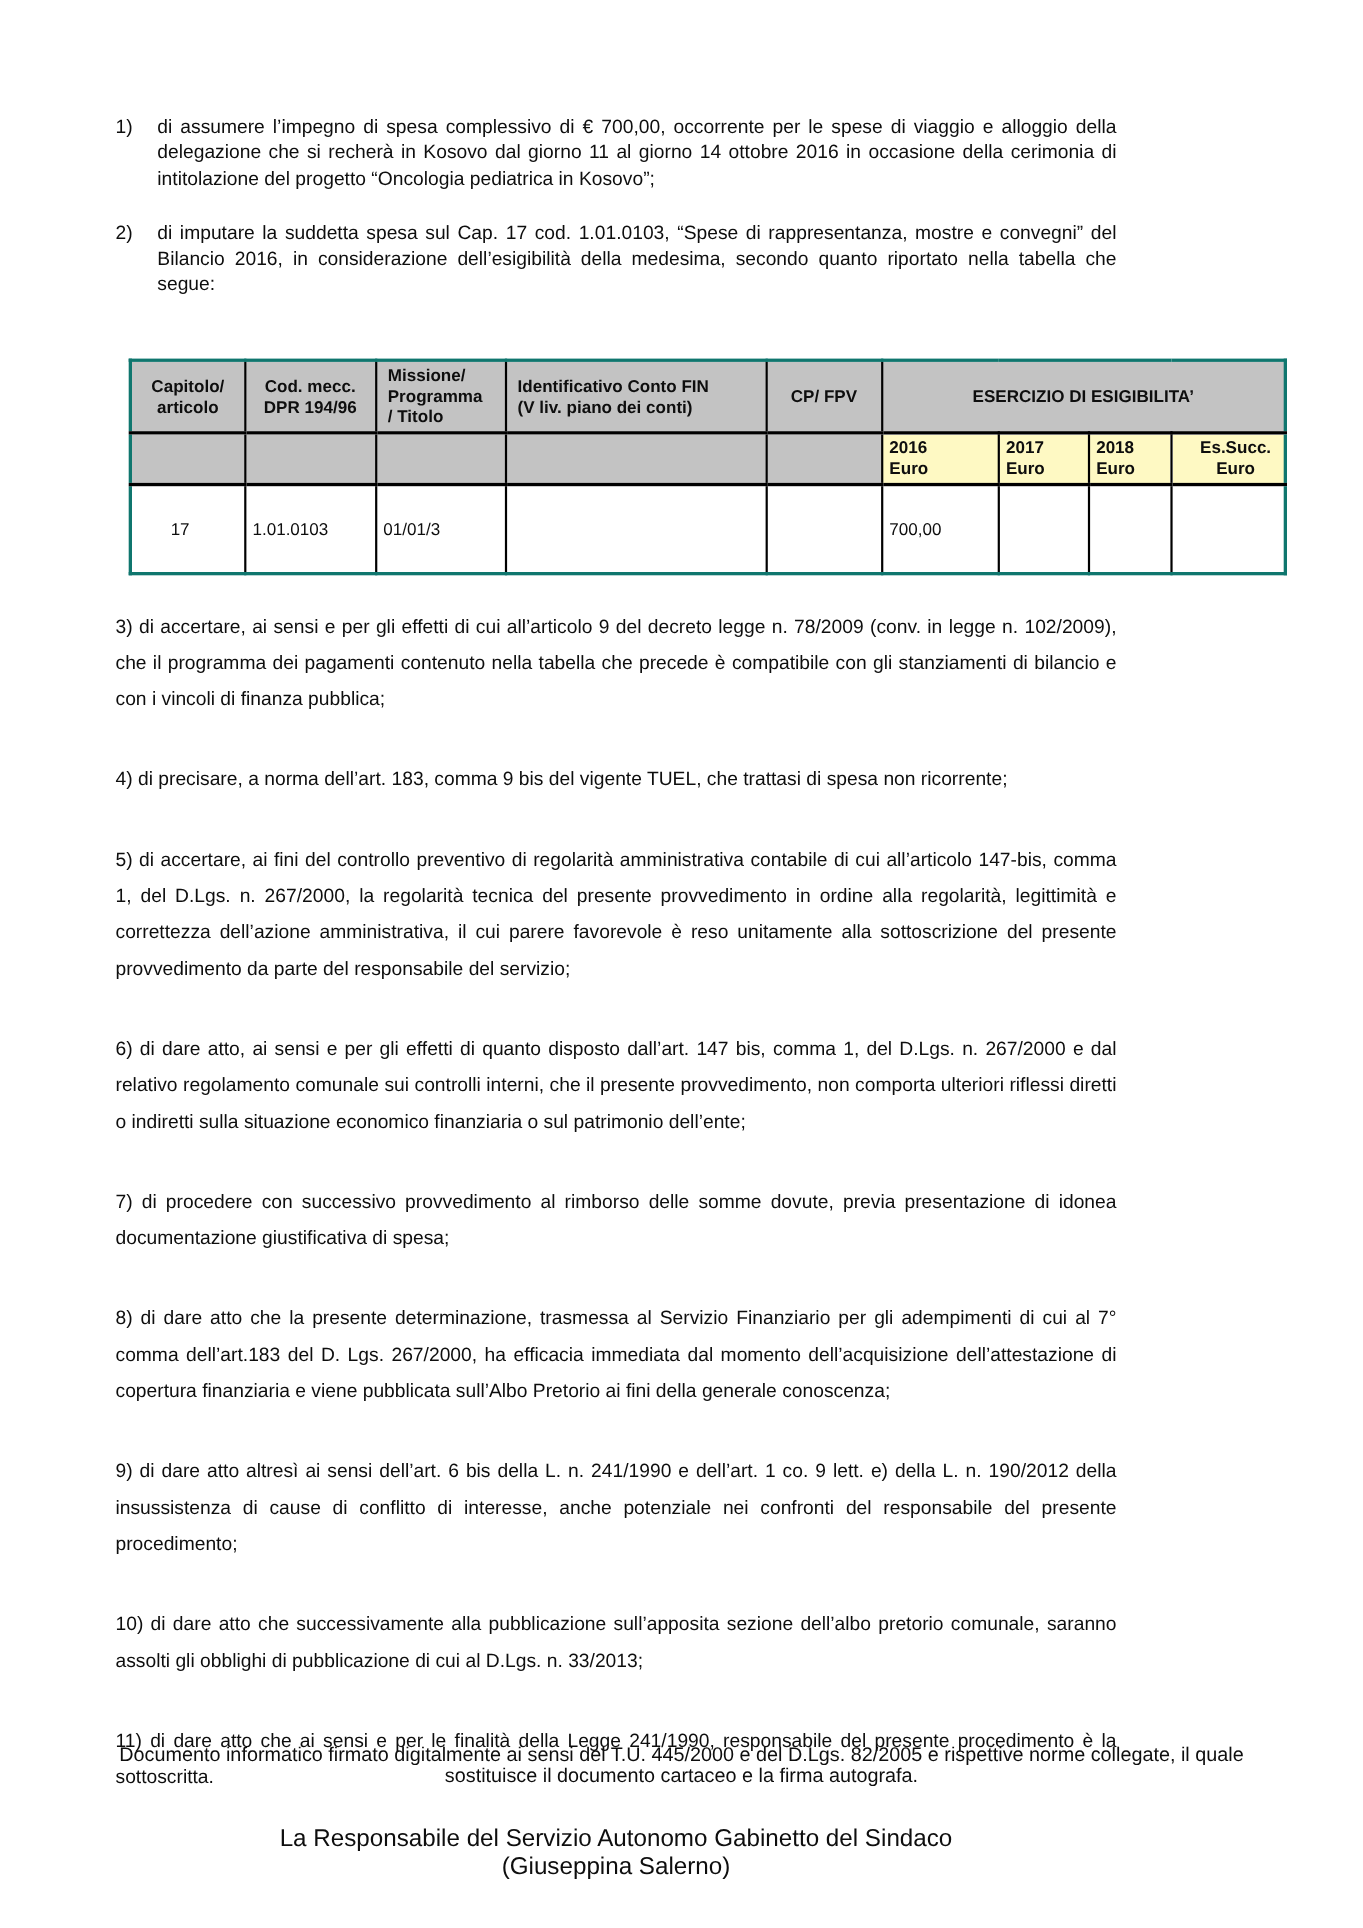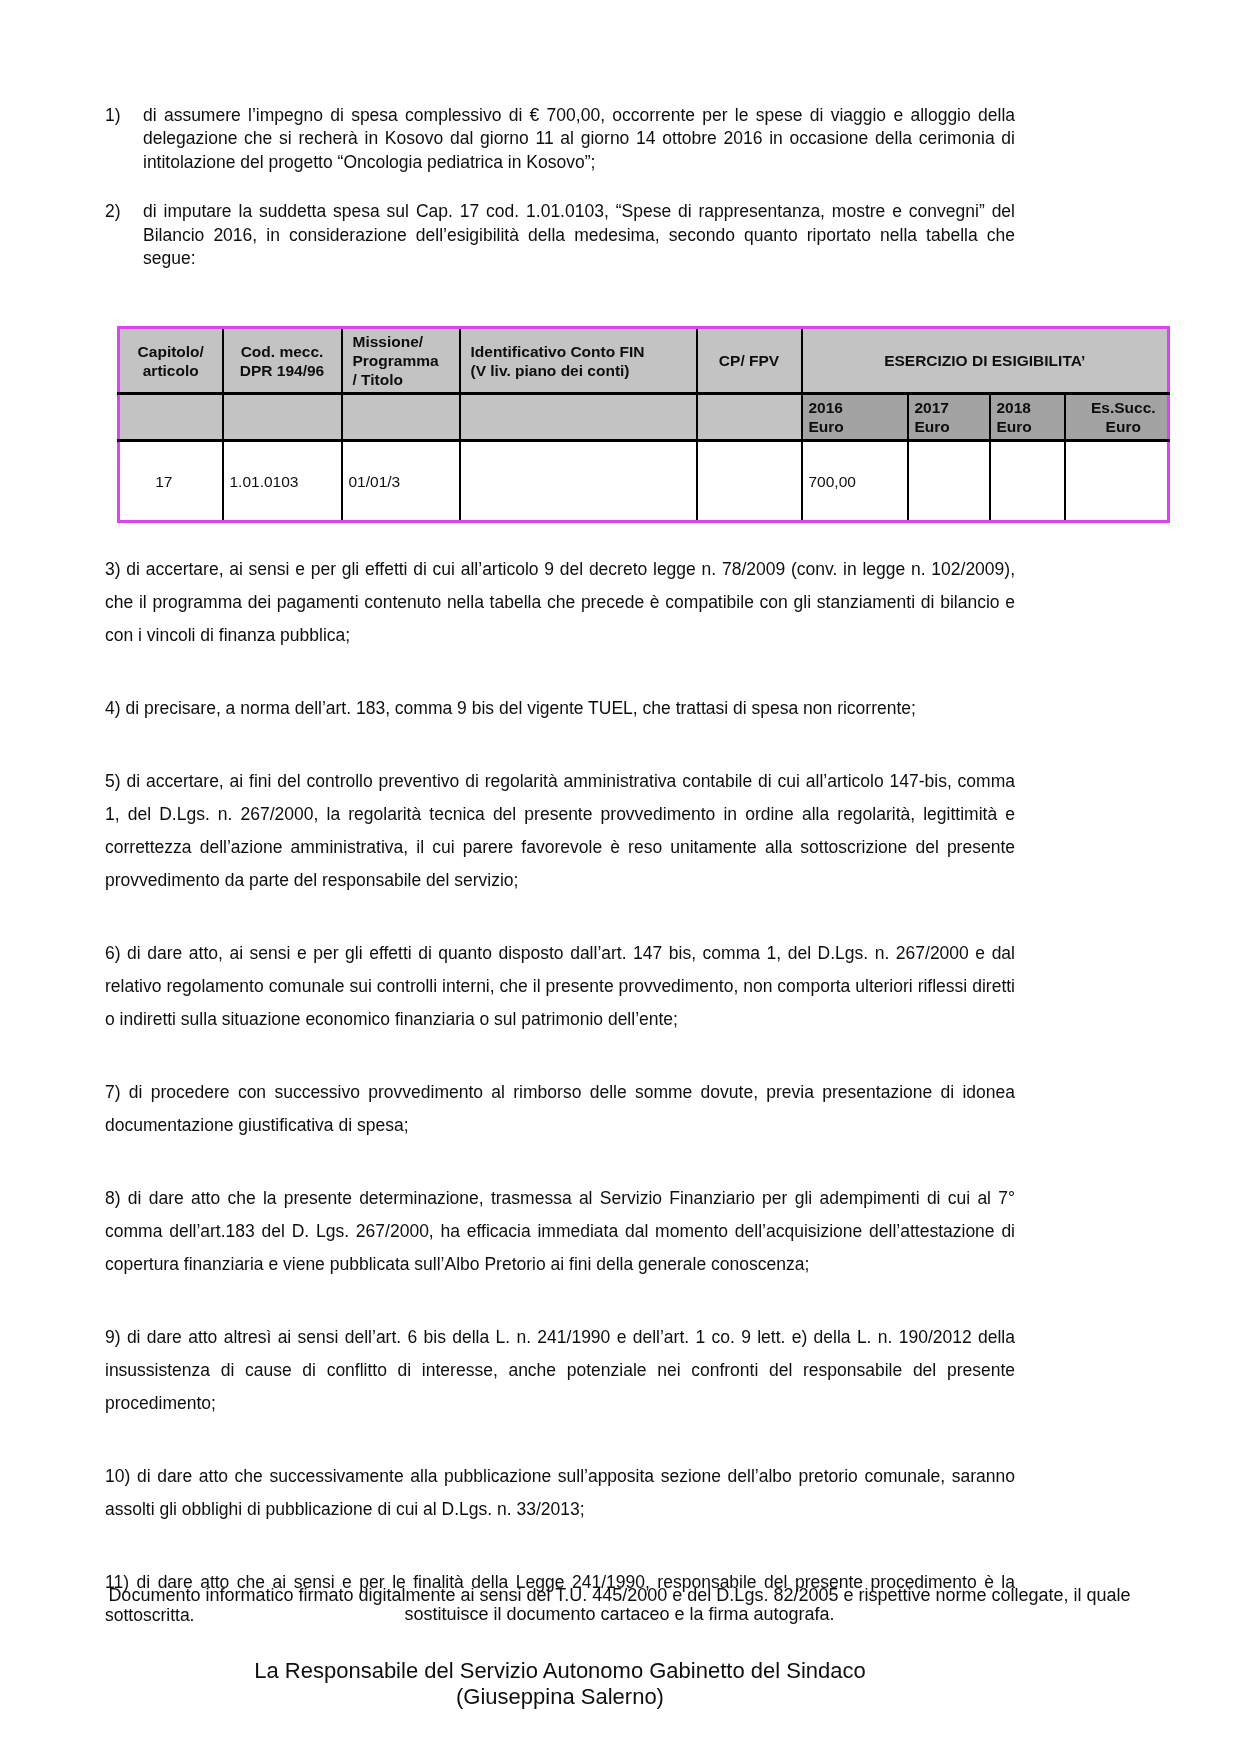--- a/index.html
+++ b/index.html
@@ -39,21 +39,21 @@
     font-size: 17.5px;
     line-height: 33px;
     text-align: justify;
     margin: 0 0 40px 0;
   }
   table.budget {
     border-collapse: collapse;
     table-layout: fixed;
     width: 1050px;
     margin: 56px 0 30px 12px;
-    border: 3px solid #d946ef;
+    border: 3px solid #0f766e;
   }
   table.budget th, table.budget td {
     border: 2px solid #000000;
     font-size: 15.5px;
     line-height: 19px;
     padding: 3px 6px;
     overflow: hidden;
   }
   .hdr {
     background: #c3c3c3;
@@ -62,21 +62,21 @@
     vertical-align: middle;
     height: 56px;
     white-space: pre-line;
     border-bottom-width: 3px !important;
   }
   .hdr.left {
     text-align: left;
     padding-left: 10px;
   }
   .subhdr {
-    background: #a3a3a3;
+    background: #fef9c3;
     font-weight: bold;
     text-align: left;
     vertical-align: middle;
     height: 38px;
     white-space: pre-line;
     padding-left: 9px;
     border-bottom-width: 3px !important;
   }
   .subhdr.center {
     text-align: center;

